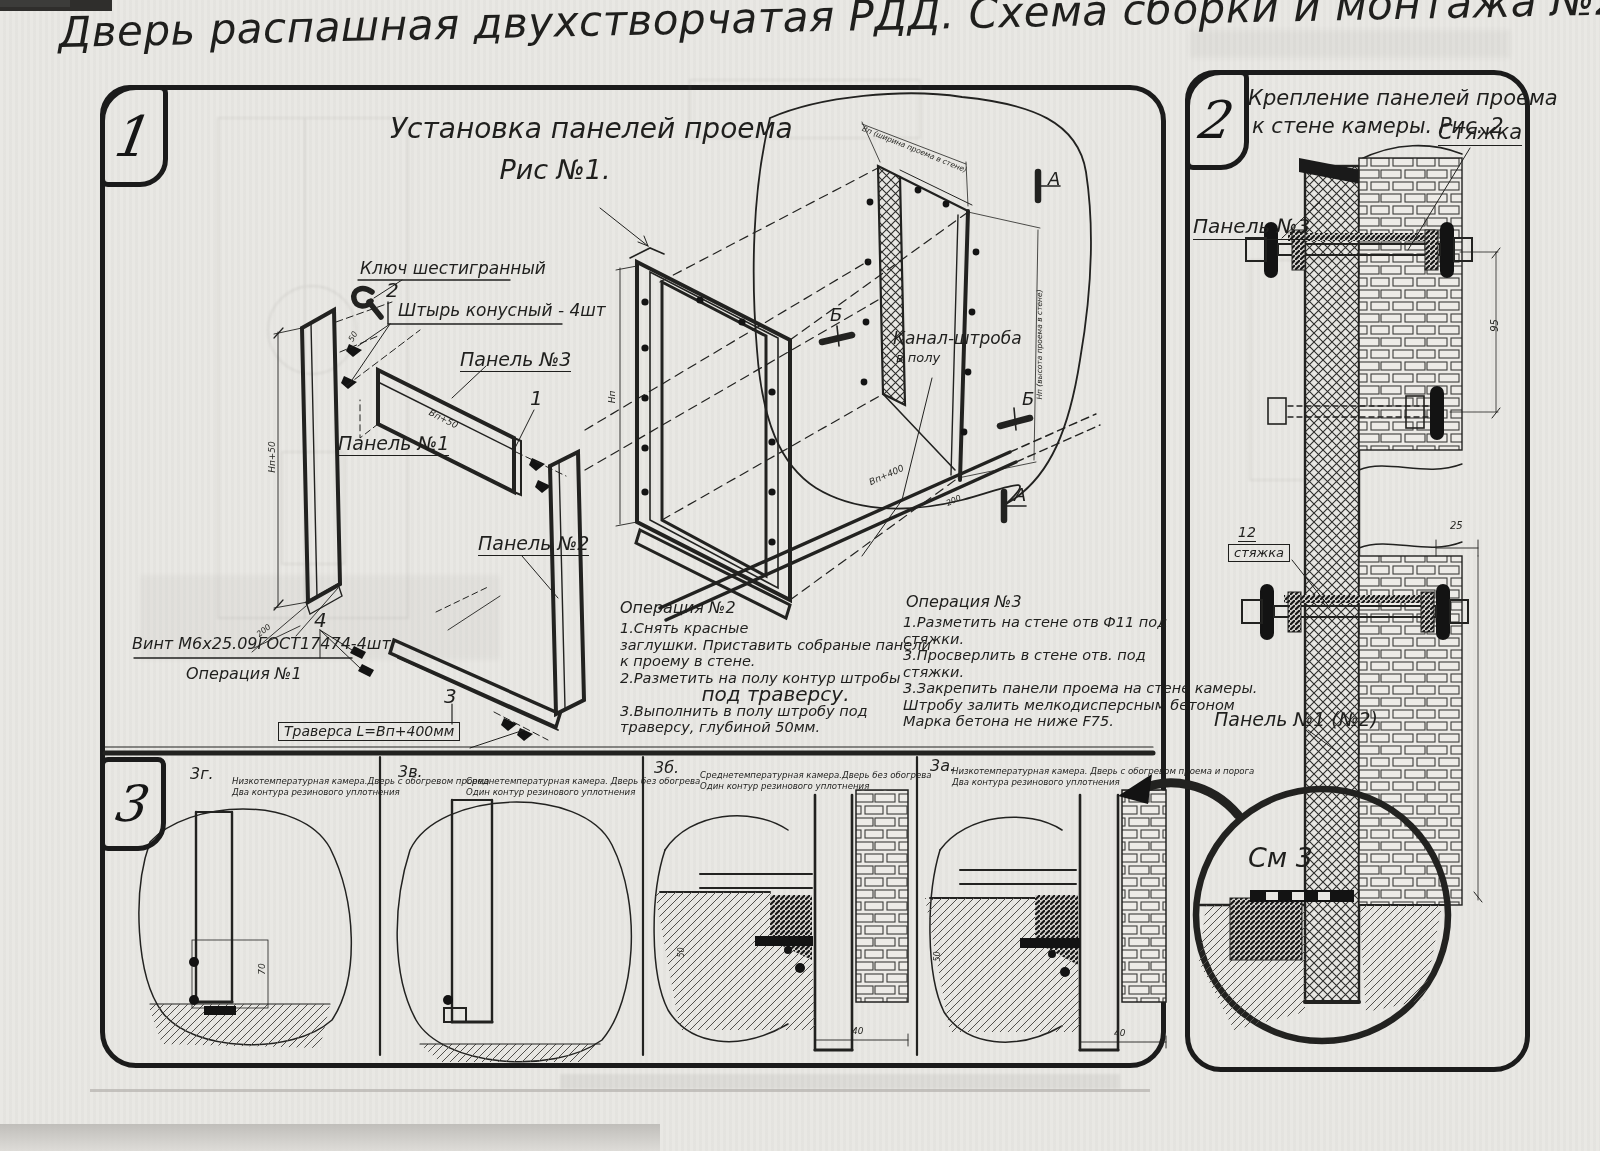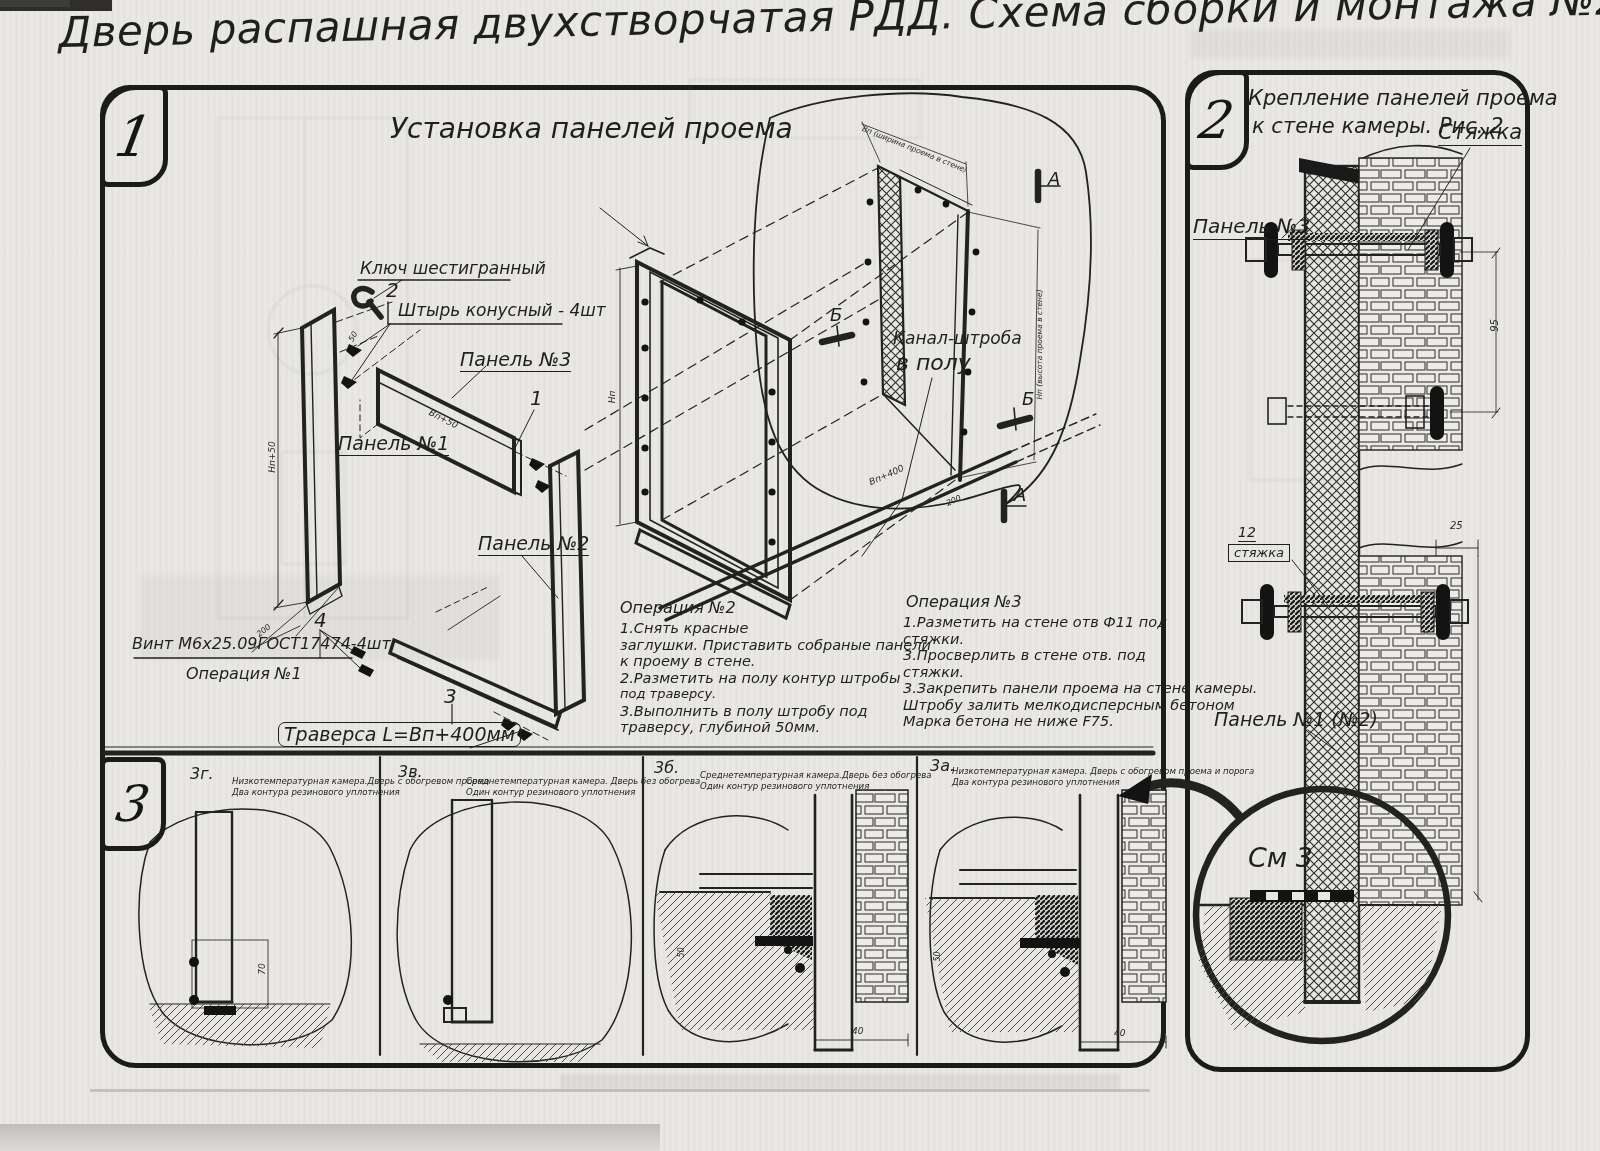--- a/index.html
+++ b/index.html
@@ -366,34 +366,35 @@
       </g>
       <g fill="#e8e7e3" stroke="none">
         <rect x="1266" y="892" width="12" height="8"></rect>
         <rect x="1292" y="892" width="12" height="8"></rect>
         <rect x="1318" y="892" width="12" height="8"></rect>
       </g>
     </g>
   </svg>
 
   <div class="hw ctr" style="left:390px;top:112px;width:330px;font-size:28px;">Установка панелей проема</div>
+  <div class="hw ctr" style="left:390px;top:154px;width:330px;font-size:27px;">Рис №1.</div>
 
   <div class="hw" style="left:360px;top:258px;font-size:17px;">Ключ шестигранный</div>
   <div class="hw" style="left:386px;top:278px;font-size:20px;">2</div>
   <div class="hw" style="left:398px;top:300px;font-size:17px;">Штырь конусный - 4шт</div>
   <div class="hw u" style="left:460px;top:348px;font-size:19px;">Панель №3</div>
   <div class="hw" style="left:530px;top:386px;font-size:20px;">1</div>
   <div class="hw u" style="left:338px;top:432px;font-size:19px;">Панель №1</div>
   <div class="hw u" style="left:478px;top:532px;font-size:19px;">Панель №2</div>
   <div class="hw" style="left:314px;top:608px;font-size:20px;">4</div>
   <div class="hw" style="left:132px;top:634px;font-size:16px;">Винт М6х25.09ГОСТ17474-4шт</div>
   <div class="hw" style="left:444px;top:684px;font-size:20px;">3</div>
-  <div class="hw boxed" style="left:278px;top:722px;font-size:19px;border-radius:7px;">Траверса  L=Bп+400мм</div>
+  <div class="hw boxed" style="left:278px;top:722px;font-size:14px;">Траверса  L=Bп+400мм</div>
   <div class="hw" style="left:893px;top:328px;font-size:17px;">Канал-штроба</div>
-  <div class="hw" style="left:896px;top:350px;font-size:22px;">в полу</div>
+  <div class="hw" style="left:896px;top:350px;font-size:13px;">в полу</div>
   <div class="hw" style="left:830px;top:304px;font-size:18px;">Б</div>
   <div class="hw" style="left:1022px;top:388px;font-size:18px;">Б</div>
   <div class="hw" style="left:1048px;top:168px;font-size:18px;">А</div>
   <div class="hw" style="left:1014px;top:484px;font-size:18px;">А</div>
 
   <div class="dim" style="left:256px;top:452px;font-size:9px;transform:rotate(-90deg);">Нп+50</div>
   <div class="dim" style="left:256px;top:626px;font-size:8px;transform:rotate(-38deg);">200</div>
   <div class="dim" style="left:428px;top:414px;font-size:9px;transform:rotate(27deg);">Вп+50</div>
   <div class="dim" style="left:348px;top:332px;font-size:8px;transform:rotate(-60deg);">50</div>
   <div class="dim" style="left:606px;top:392px;font-size:9px;transform:rotate(-90deg);">Нп</div>
@@ -403,21 +404,21 @@
   <div class="dim" style="left:984px;top:340px;font-size:7.5px;transform:rotate(-90deg);">Нп (высота проема в стене)</div>
 
   <div class="hw" style="left:186px;top:664px;font-size:16px;">Операция №1</div>
 
   <div class="hw" style="left:620px;top:598px;font-size:16px;">Операция №2</div>
   <div class="abs" style="left:620px;top:620px;z-index:6;">
     <div class="hw" style="position:static;font-size:14.5px;line-height:16.5px;font-style:italic;">1.Снять красные</div>
     <div class="hw" style="position:static;font-size:14.5px;line-height:16.5px;">заглушки. Приставить собраные панели</div>
     <div class="hw" style="position:static;font-size:14.5px;line-height:16.5px;">к проему в стене.</div>
     <div class="hw" style="position:static;font-size:14.5px;line-height:16.5px;">2.Разметить на полу контур штробы</div>
-    <div class="hw" style="position:static;font-size:13px;line-height:16.5px;">под траверсу.</div>
+    <div class="hw" style="position:static;font-size:20px;line-height:16.5px;text-align:center;">под траверсу.</div>
     <div class="hw" style="position:static;font-size:14.5px;line-height:16.5px;">3.Выполнить в полу штробу под</div>
     <div class="hw" style="position:static;font-size:14.5px;line-height:16.5px;">траверсу, глубиной 50мм.</div>
   </div>
 
   <div class="hw" style="left:906px;top:592px;font-size:16px;">Операция №3</div>
   <div class="abs" style="left:903px;top:614px;z-index:6;">
     <div class="hw" style="position:static;font-size:14.5px;line-height:16.5px;">1.Разметить на стене отв Ф11 под</div>
     <div class="hw" style="position:static;font-size:14.5px;line-height:16.5px;">стяжки.</div>
     <div class="hw" style="position:static;font-size:14.5px;line-height:16.5px;">3.Просверлить в стене отв.  под</div>
     <div class="hw" style="position:static;font-size:14.5px;line-height:16.5px;">стяжки.</div>

